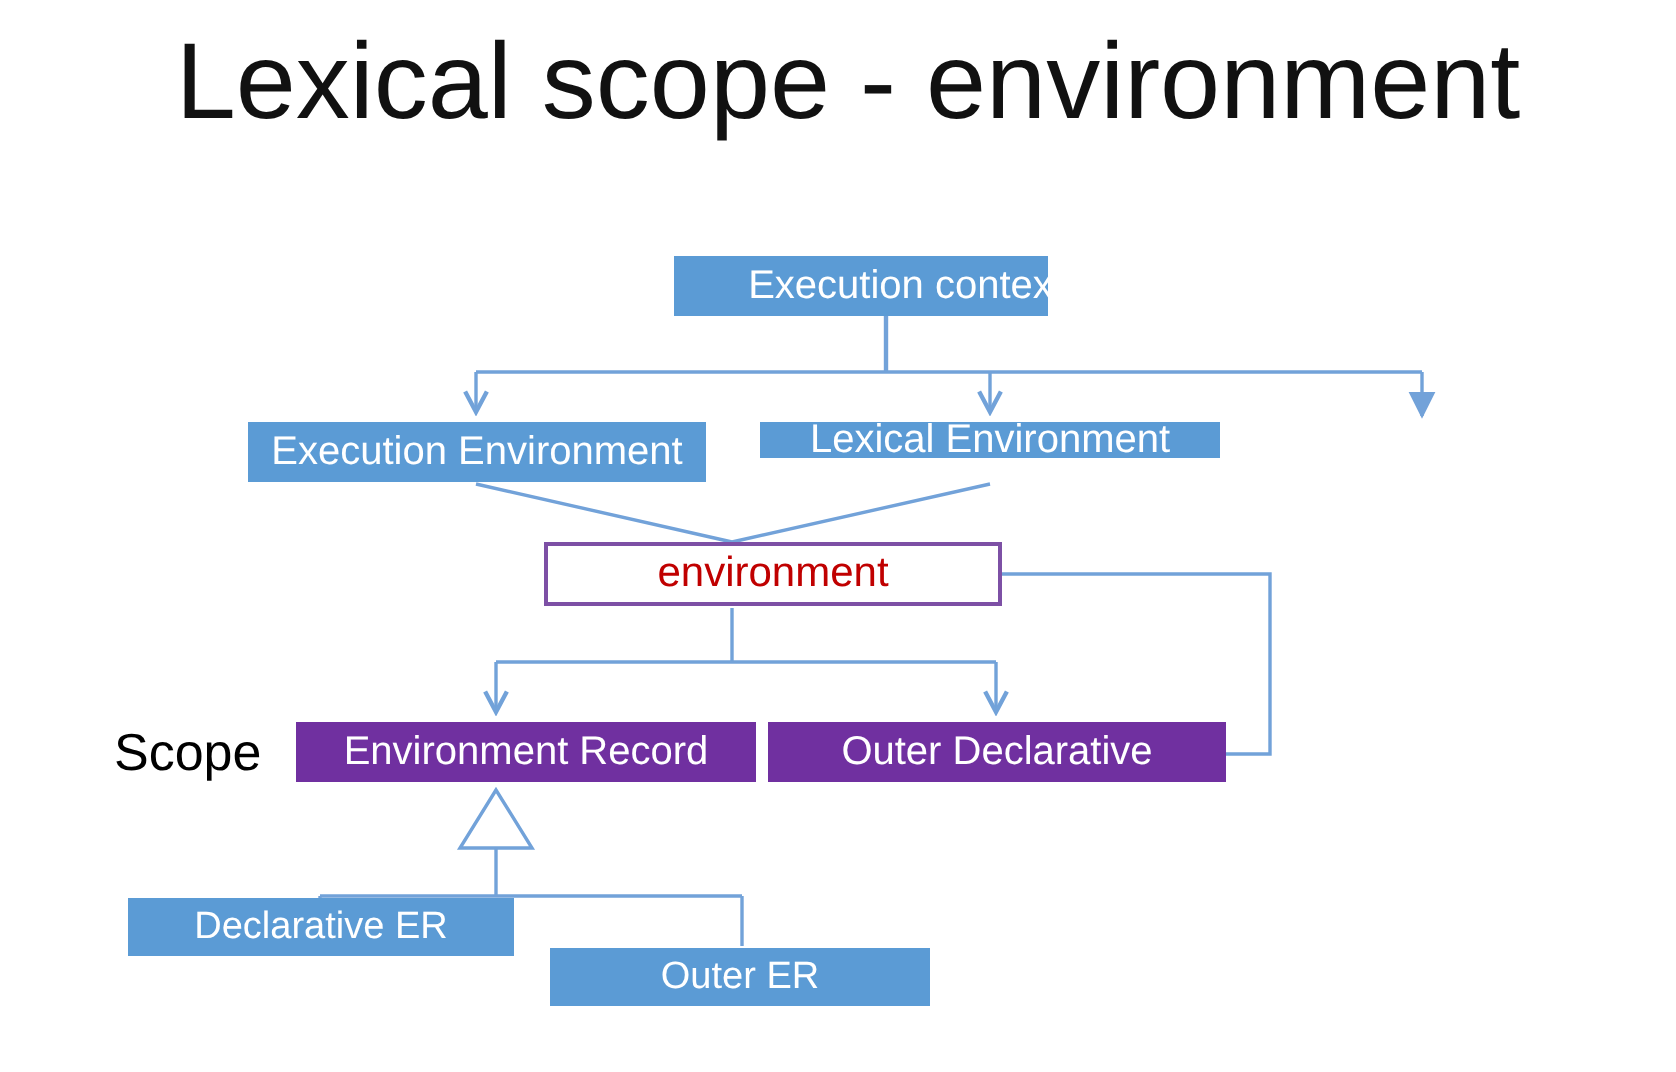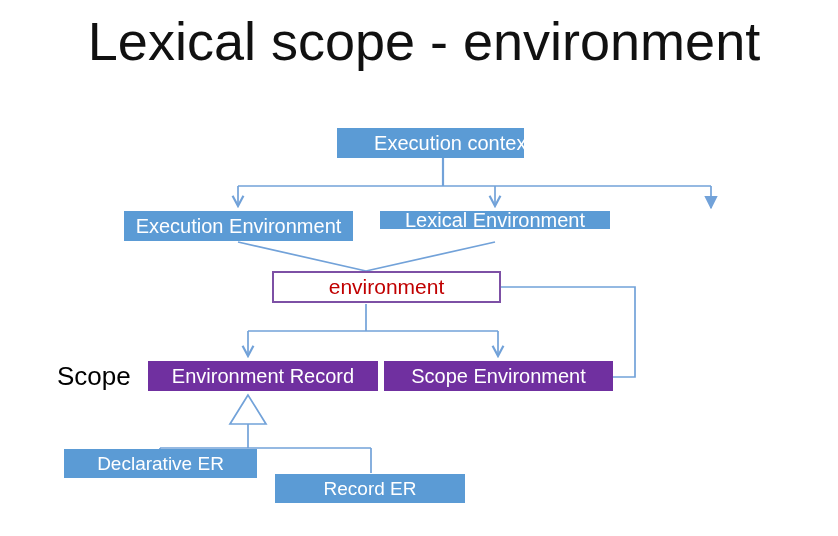--- a/index.html
+++ b/index.html
@@ -148,19 +148,19 @@
 
   <div id="n-lexical-environment" class="node node--blue">Lexical Environment</div>
 
 
   <div id="n-environment" class="node node--outline">environment</div>
 
   <div id="scope-label" class="scope-label">Scope</div>
 
   <div id="n-environment-record" class="node node--purple">Environment Record</div>
 
-  <div id="n-outer-environment" class="node node--purple">Scope Environment</div>
+  <div id="n-outer-environment" class="node node--purple">Outer Declarative</div>
 
   <div id="n-declarative-er" class="node node--blue">Declarative ER</div>
 
-  <div id="n-object-er" class="node node--blue">Record ER</div>
+  <div id="n-object-er" class="node node--blue">Outer ER</div>
 
 </div>
 
 </body></html>

